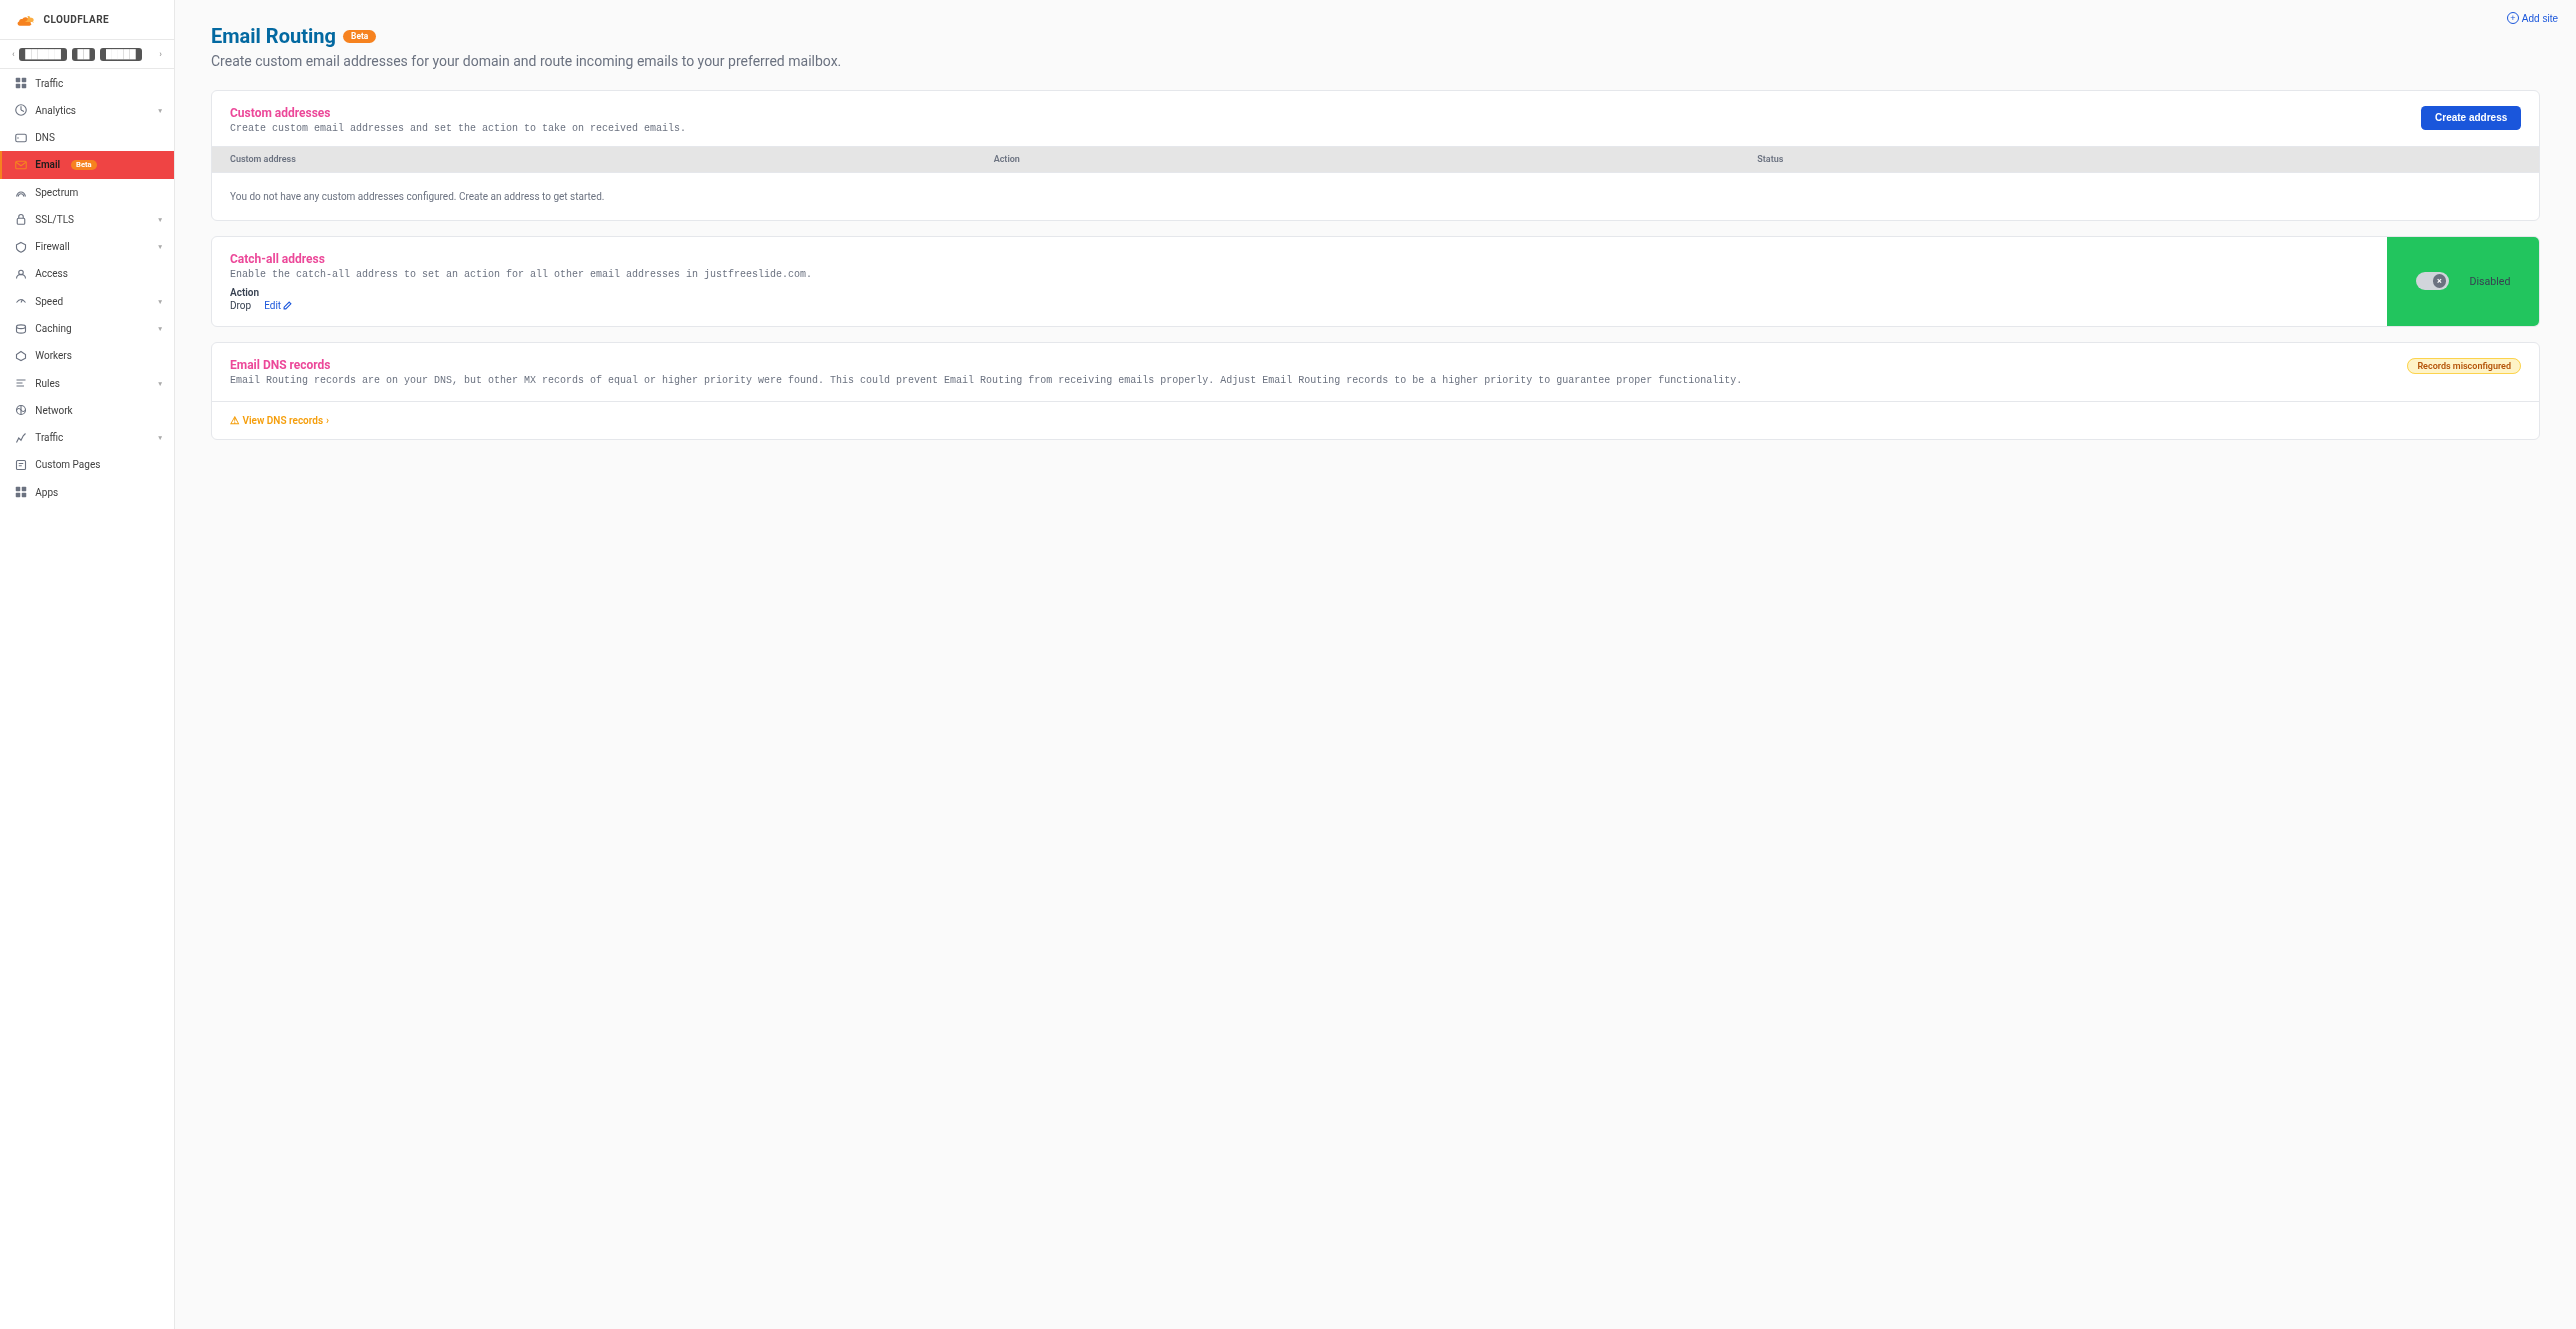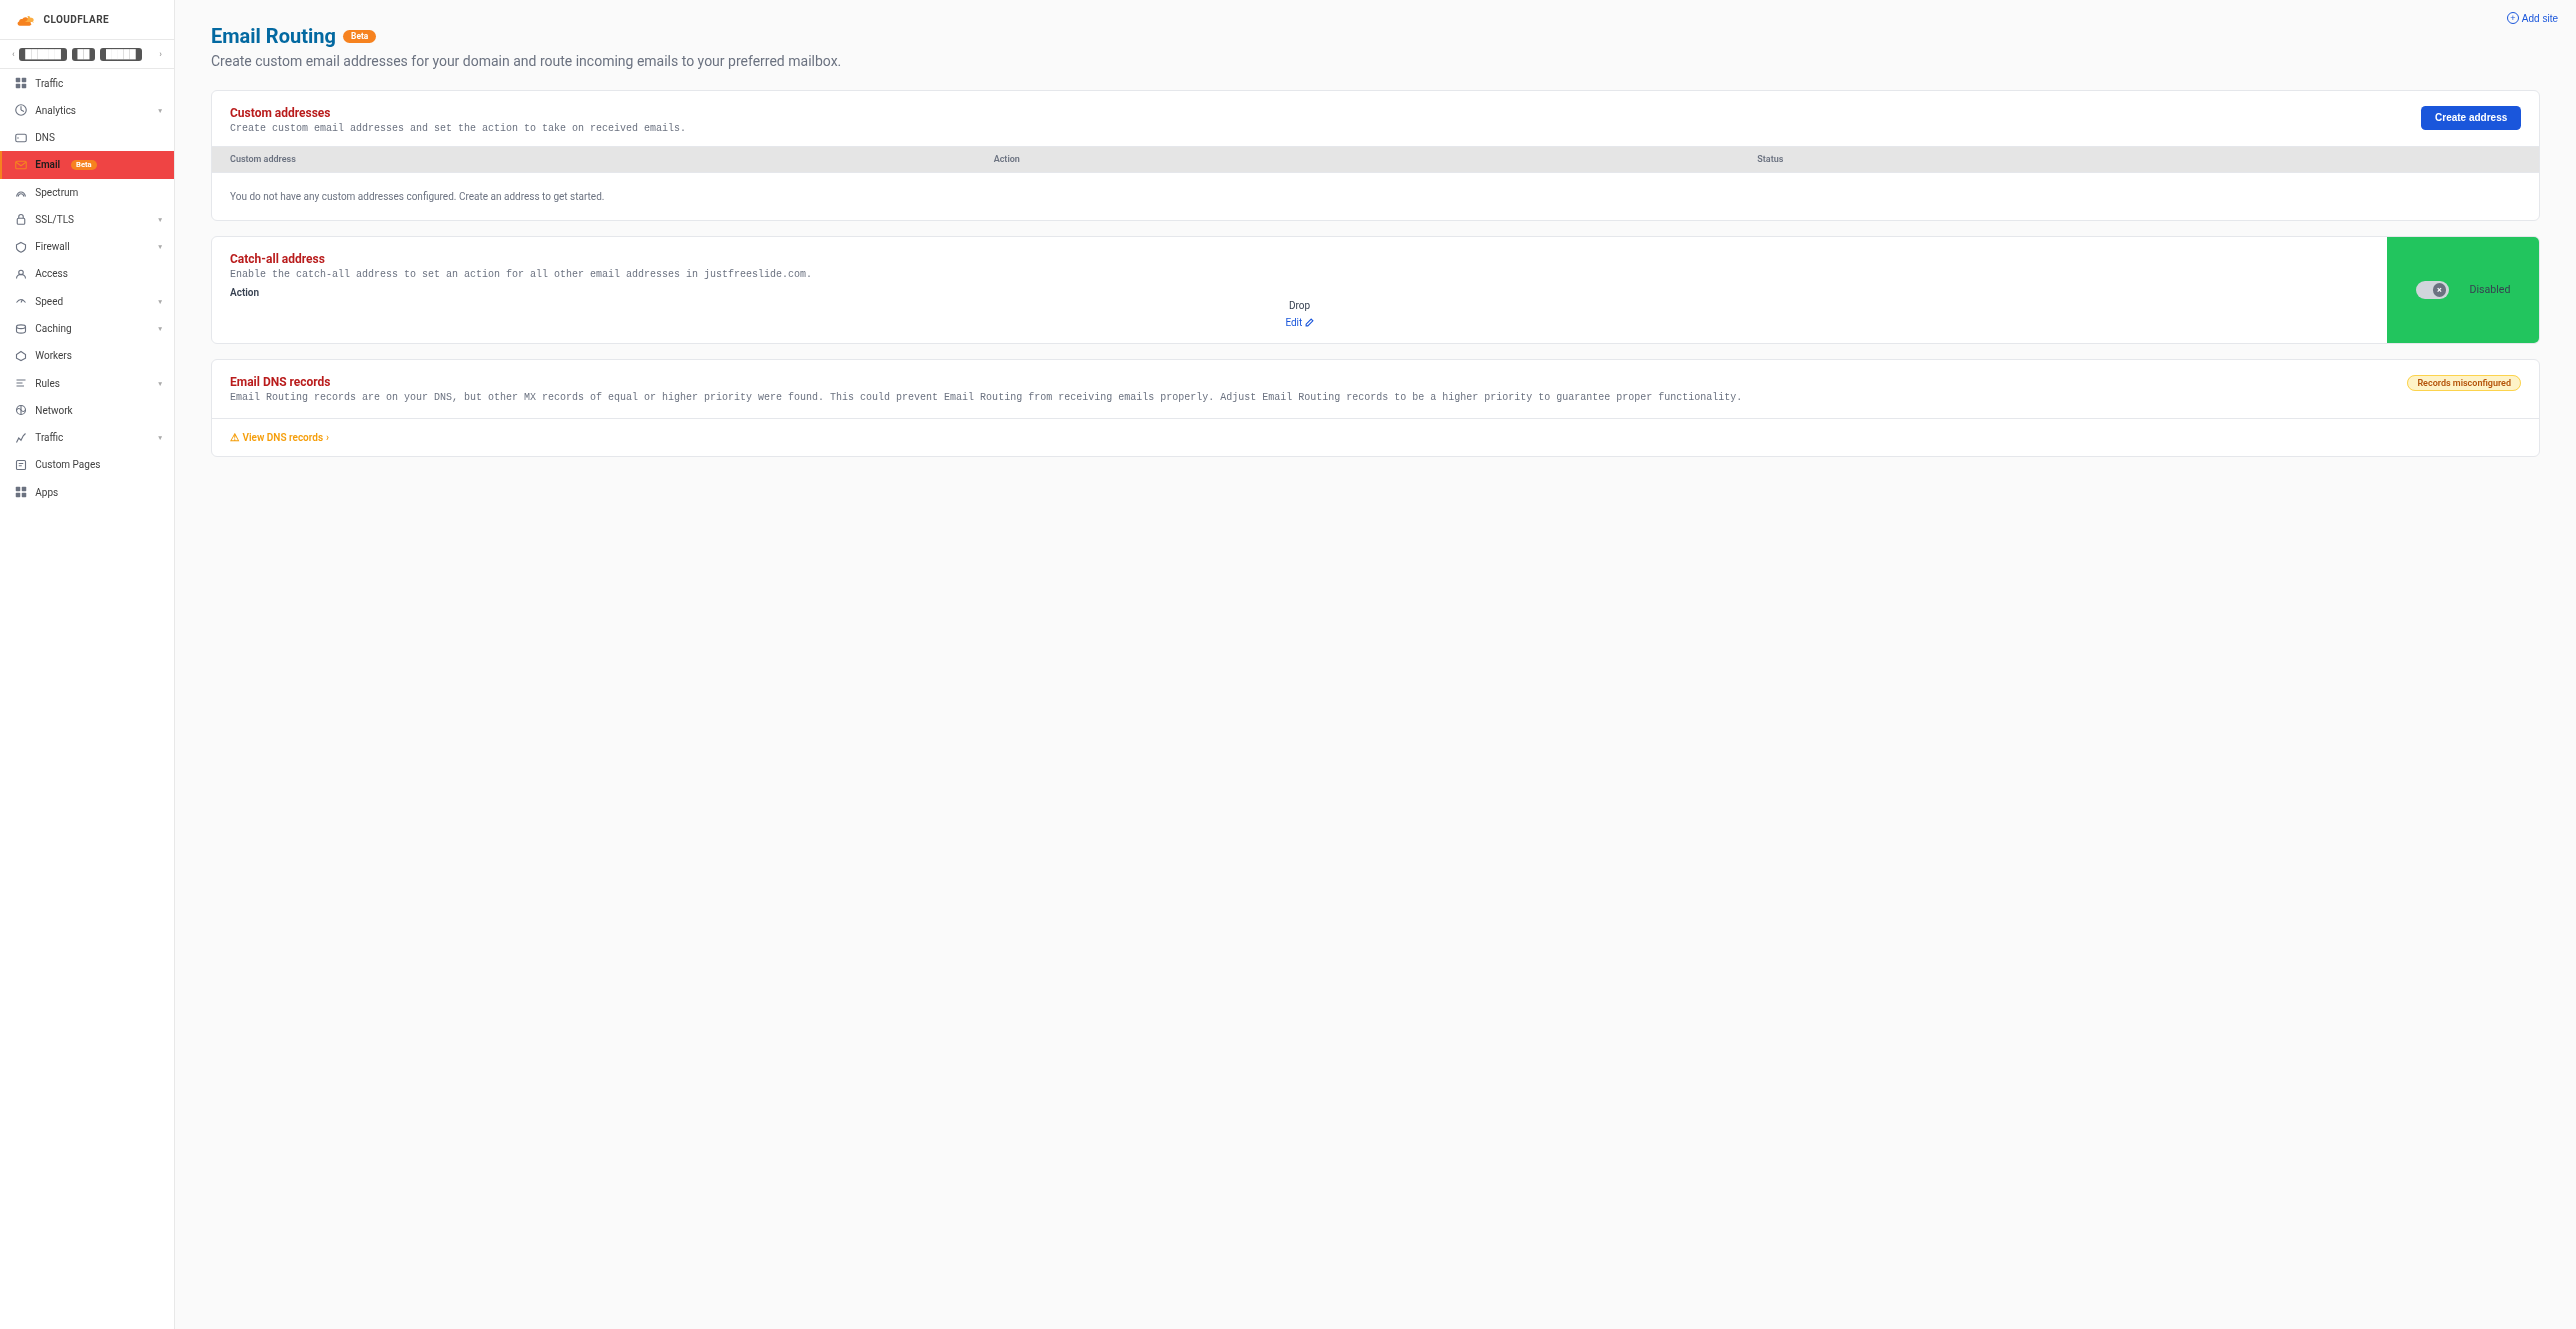--- a/index.html
+++ b/index.html
@@ -161,21 +161,21 @@
     }
     .card-header {
       padding: 15px 18px 12px;
       display: flex;
       align-items: flex-start;
       justify-content: space-between;
     }
     .card-title {
       font-size: 12px;
       font-weight: 700;
-      color: #b91c1c;
+      color: #ec4899;
       margin-bottom: 3px;
     }
     .card-desc {
       font-size: 10px;
       color: #6b7280;
       font-family: Liberation Mono, monospace;
     }
 
     
     .btn-primary {
@@ -577,21 +577,21 @@
       <div class="table-empty">You do not have any custom addresses configured. Create an address to get started.</div>
     </div>
   </div>
 
   <div class="card">
     <div class="catch-all-card">
       <div class="catch-all-left">
         <div class="card-title">Catch-all address</div>
         <div class="card-desc">Enable the catch-all address to set an action for all other email addresses in justfreeslide.com.</div>
         <div class="action-label">Action</div>
-        <div style="display:flex;align-items:center;gap:6px;flex-direction:column;">
+        <div style="display:flex;align-items:center;gap:13px;">
           <span class="action-value">Drop</span>
           <a class="edit-link">
             <span>Edit</span>
             <svg width="9" height="9" viewBox="0 0 16 16" fill="none" stroke="#1a56db" stroke-width="2">
                 <path d="M11 2 L14 5 L5 14 L2 14 L2 11 Z"></path>
               </svg>
           </a>
         </div>
       </div>
       <div class="catch-all-right">

